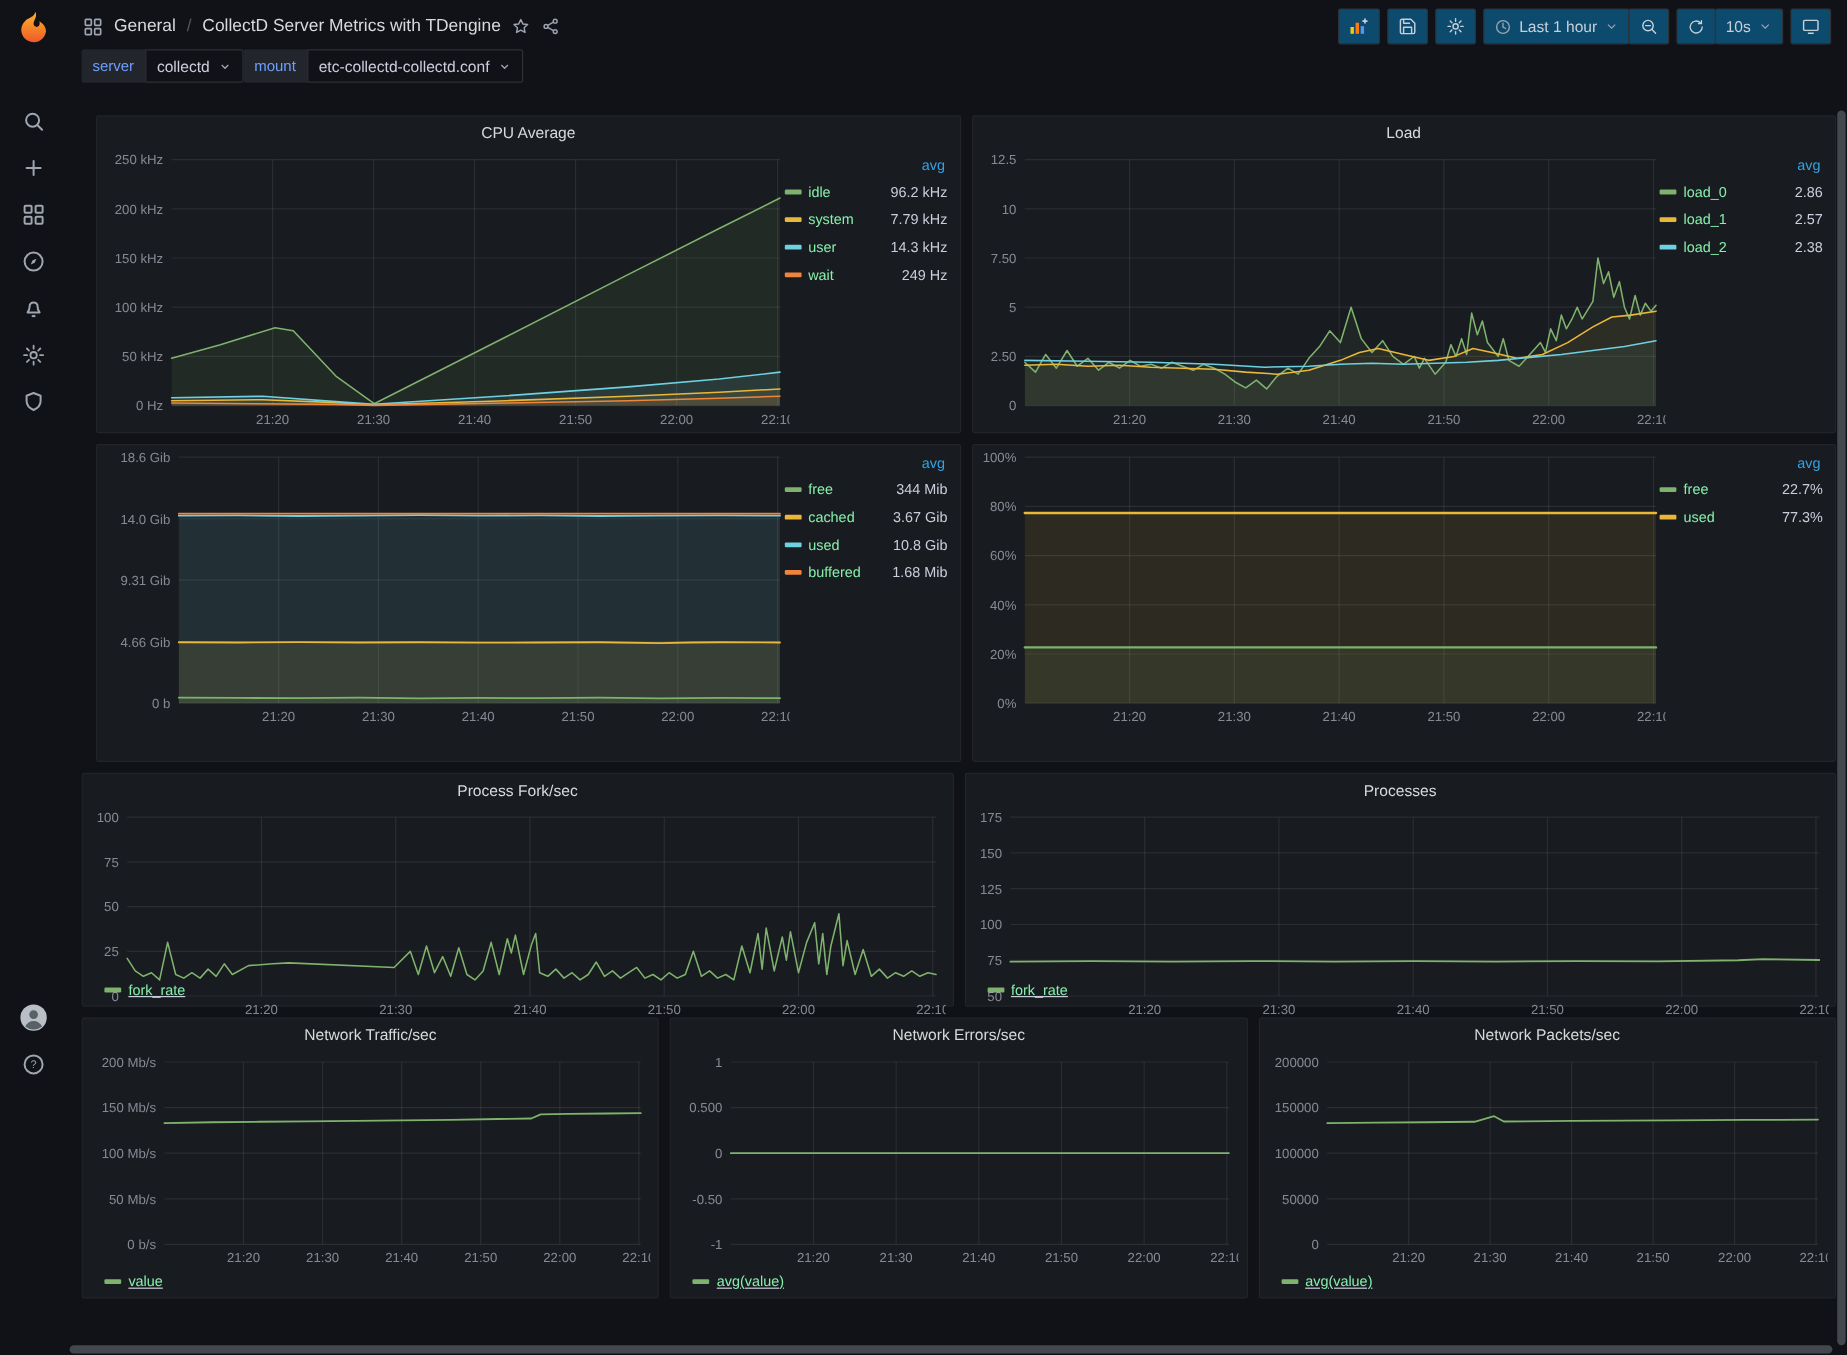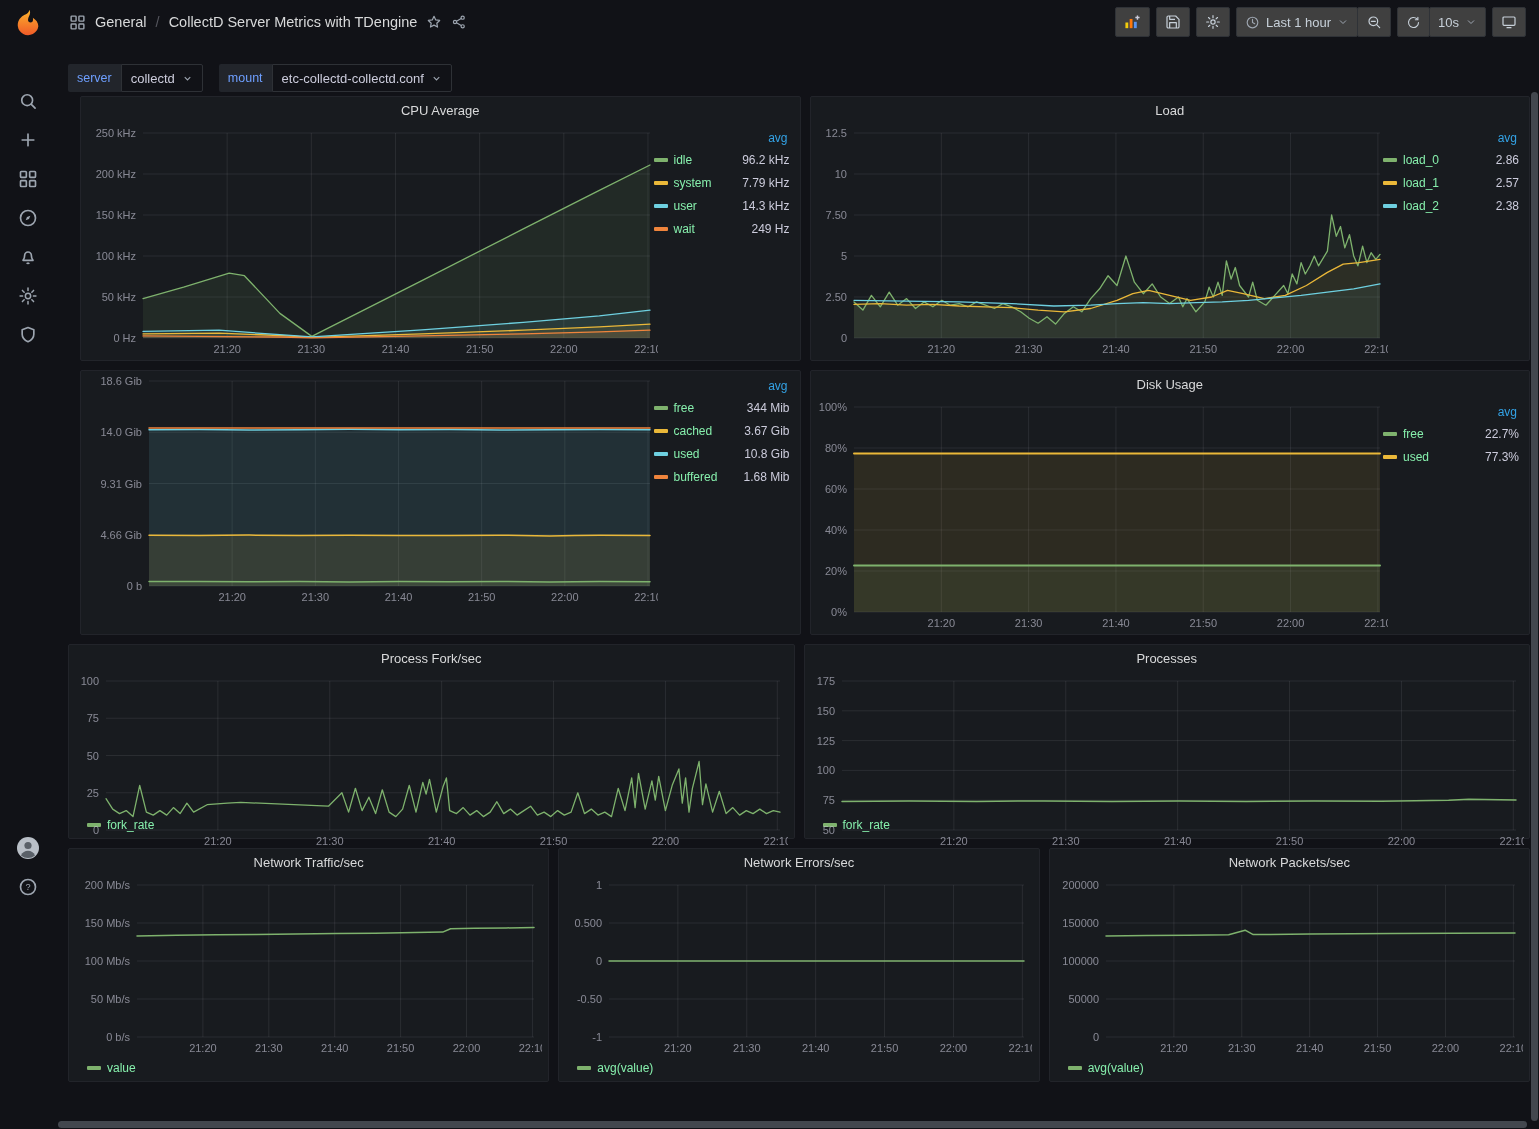--- a/index.html
+++ b/index.html
@@ -22,28 +22,28 @@
 
   
   .topnav { position:absolute; left:56px; right:0; top:0; height:44px;
     display:flex; align-items:center; justify-content:space-between; padding:0 13px; }
   .breadcrumb { display:flex; align-items:center; gap:9px; font-size:14.5px; color:#d8d9da; }
   .breadcrumb .sep { color:#55565e; }
   .crumb-link { cursor:pointer; }
   .bc-icon { color:#9da5b0; display:flex; cursor:pointer; }
   .nav-actions { display:flex; align-items:center; gap:6px; }
   .nav-btn { display:flex; align-items:center; gap:6px; height:30px; padding:0 8px;
-    background:#404040; border:1px solid #2f3237; border-radius:2px; color:#c7d0d9;
+    background:#0c4a6e; border:1px solid #2f3237; border-radius:2px; color:#c7d0d9;
     font-family:inherit; font-size:13px; cursor:pointer; }
   .btn-group { display:flex; }
   .btn-group .nav-btn + .nav-btn { margin-left:-1px; }
 
   
-  .submenu { position:absolute; left:56px; top:56px; height:44px;
-    display:flex; align-items:center; gap:16px; padding:0 12px; }
+  .submenu { position:absolute; left:56px; top:41px; height:44px;
+    display:flex; align-items:flex-start; gap:0; padding:0 12px; }
   .var-group { display:flex; align-items:stretch; height:28px; }
   .var-label { display:flex; align-items:center; padding:0 9px; background:#22252b;
     color:#6e9fff; font-size:12.5px; border-radius:2px 0 0 2px; }
   .var-value { display:flex; align-items:center; gap:7px; padding:0 9px; background:#111217;
     border:1px solid #2e3136; border-radius:0 2px 2px 0; color:#ccccdc; font-size:13px;
     font-family:inherit; cursor:pointer; }
   .var-value .chev { color:#9da5b0; display:flex; }
 
   
   .grid-area { position:absolute; left:56px; top:88px; right:0; bottom:0; padding:8px 9px 0 12px; }
@@ -64,21 +64,21 @@
   .legend-right { width:142px; flex:none; padding:6px 4px 0 2px; font-size:12px; }
   .legend-right .hdr { text-align:right; color:#33a2e5; height:19px; line-height:19px;
     font-weight:500; padding-right:2px; cursor:pointer; }
   .legend-item { display:flex; align-items:center; gap:6px; height:23px; cursor:pointer; }
   .swatch { width:14px; height:4px; border-radius:1px; flex:none; }
   .legend-item .nm { flex:1; color:#86efac; }
   .legend-item .val { text-align:right; color:#ccccdc; }
 
   .legend-bottom { height:22px; flex:none; display:flex; align-items:center; gap:16px;
     padding-left:12px; font-size:12px; }
-  .legend-bottom .legend-item { height:22px; }
+  .legend-bottom .legend-item { height:22px;text-decoration:underline; }
 
   
   .vscroll { position:absolute; right:1px; top:92px; bottom:8px; width:7px;
     background:#43474e; border-radius:4px; cursor:pointer; }
   .hscroll { position:absolute; left:58px; right:12px; bottom:1px; height:7px;
     background:#43474e; border-radius:4px; cursor:pointer; }
 </style>
 </head>
 <body>
 
@@ -452,21 +452,20 @@
             </div>
             <div class="legend-item">
               <span class="swatch" style="background: rgb(239, 132, 60);"></span>
               <span class="nm">buffered</span>
               <span class="val">1.68 Mib</span>
             </div>
           </aside>
         </div>
       </section>
       <section class="panel">
-        <header class="panel-header">Disk Usage</header>
         <div class="panel-body">
           <div class="chart-wrap">
             <svg width="571" height="235">
               <line x1="124.316" y1="10" x2="124.316" y2="215" stroke="rgba(204,204,220,0.10)"></line>
               <text x="124.316" y="230" text-anchor="middle" font-size="11" fill="rgba(204,204,220,0.62)">21:20</text>
               <line x1="211.632" y1="10" x2="211.632" y2="215" stroke="rgba(204,204,220,0.10)"></line>
               <text x="211.632" y="230" text-anchor="middle" font-size="11" fill="rgba(204,204,220,0.62)">21:30</text>
               <line x1="298.948" y1="10" x2="298.948" y2="215" stroke="rgba(204,204,220,0.10)"></line>
               <text x="298.948" y="230" text-anchor="middle" font-size="11" fill="rgba(204,204,220,0.62)">21:40</text>
               <line x1="386.264" y1="10" x2="386.264" y2="215" stroke="rgba(204,204,220,0.10)"></line>

